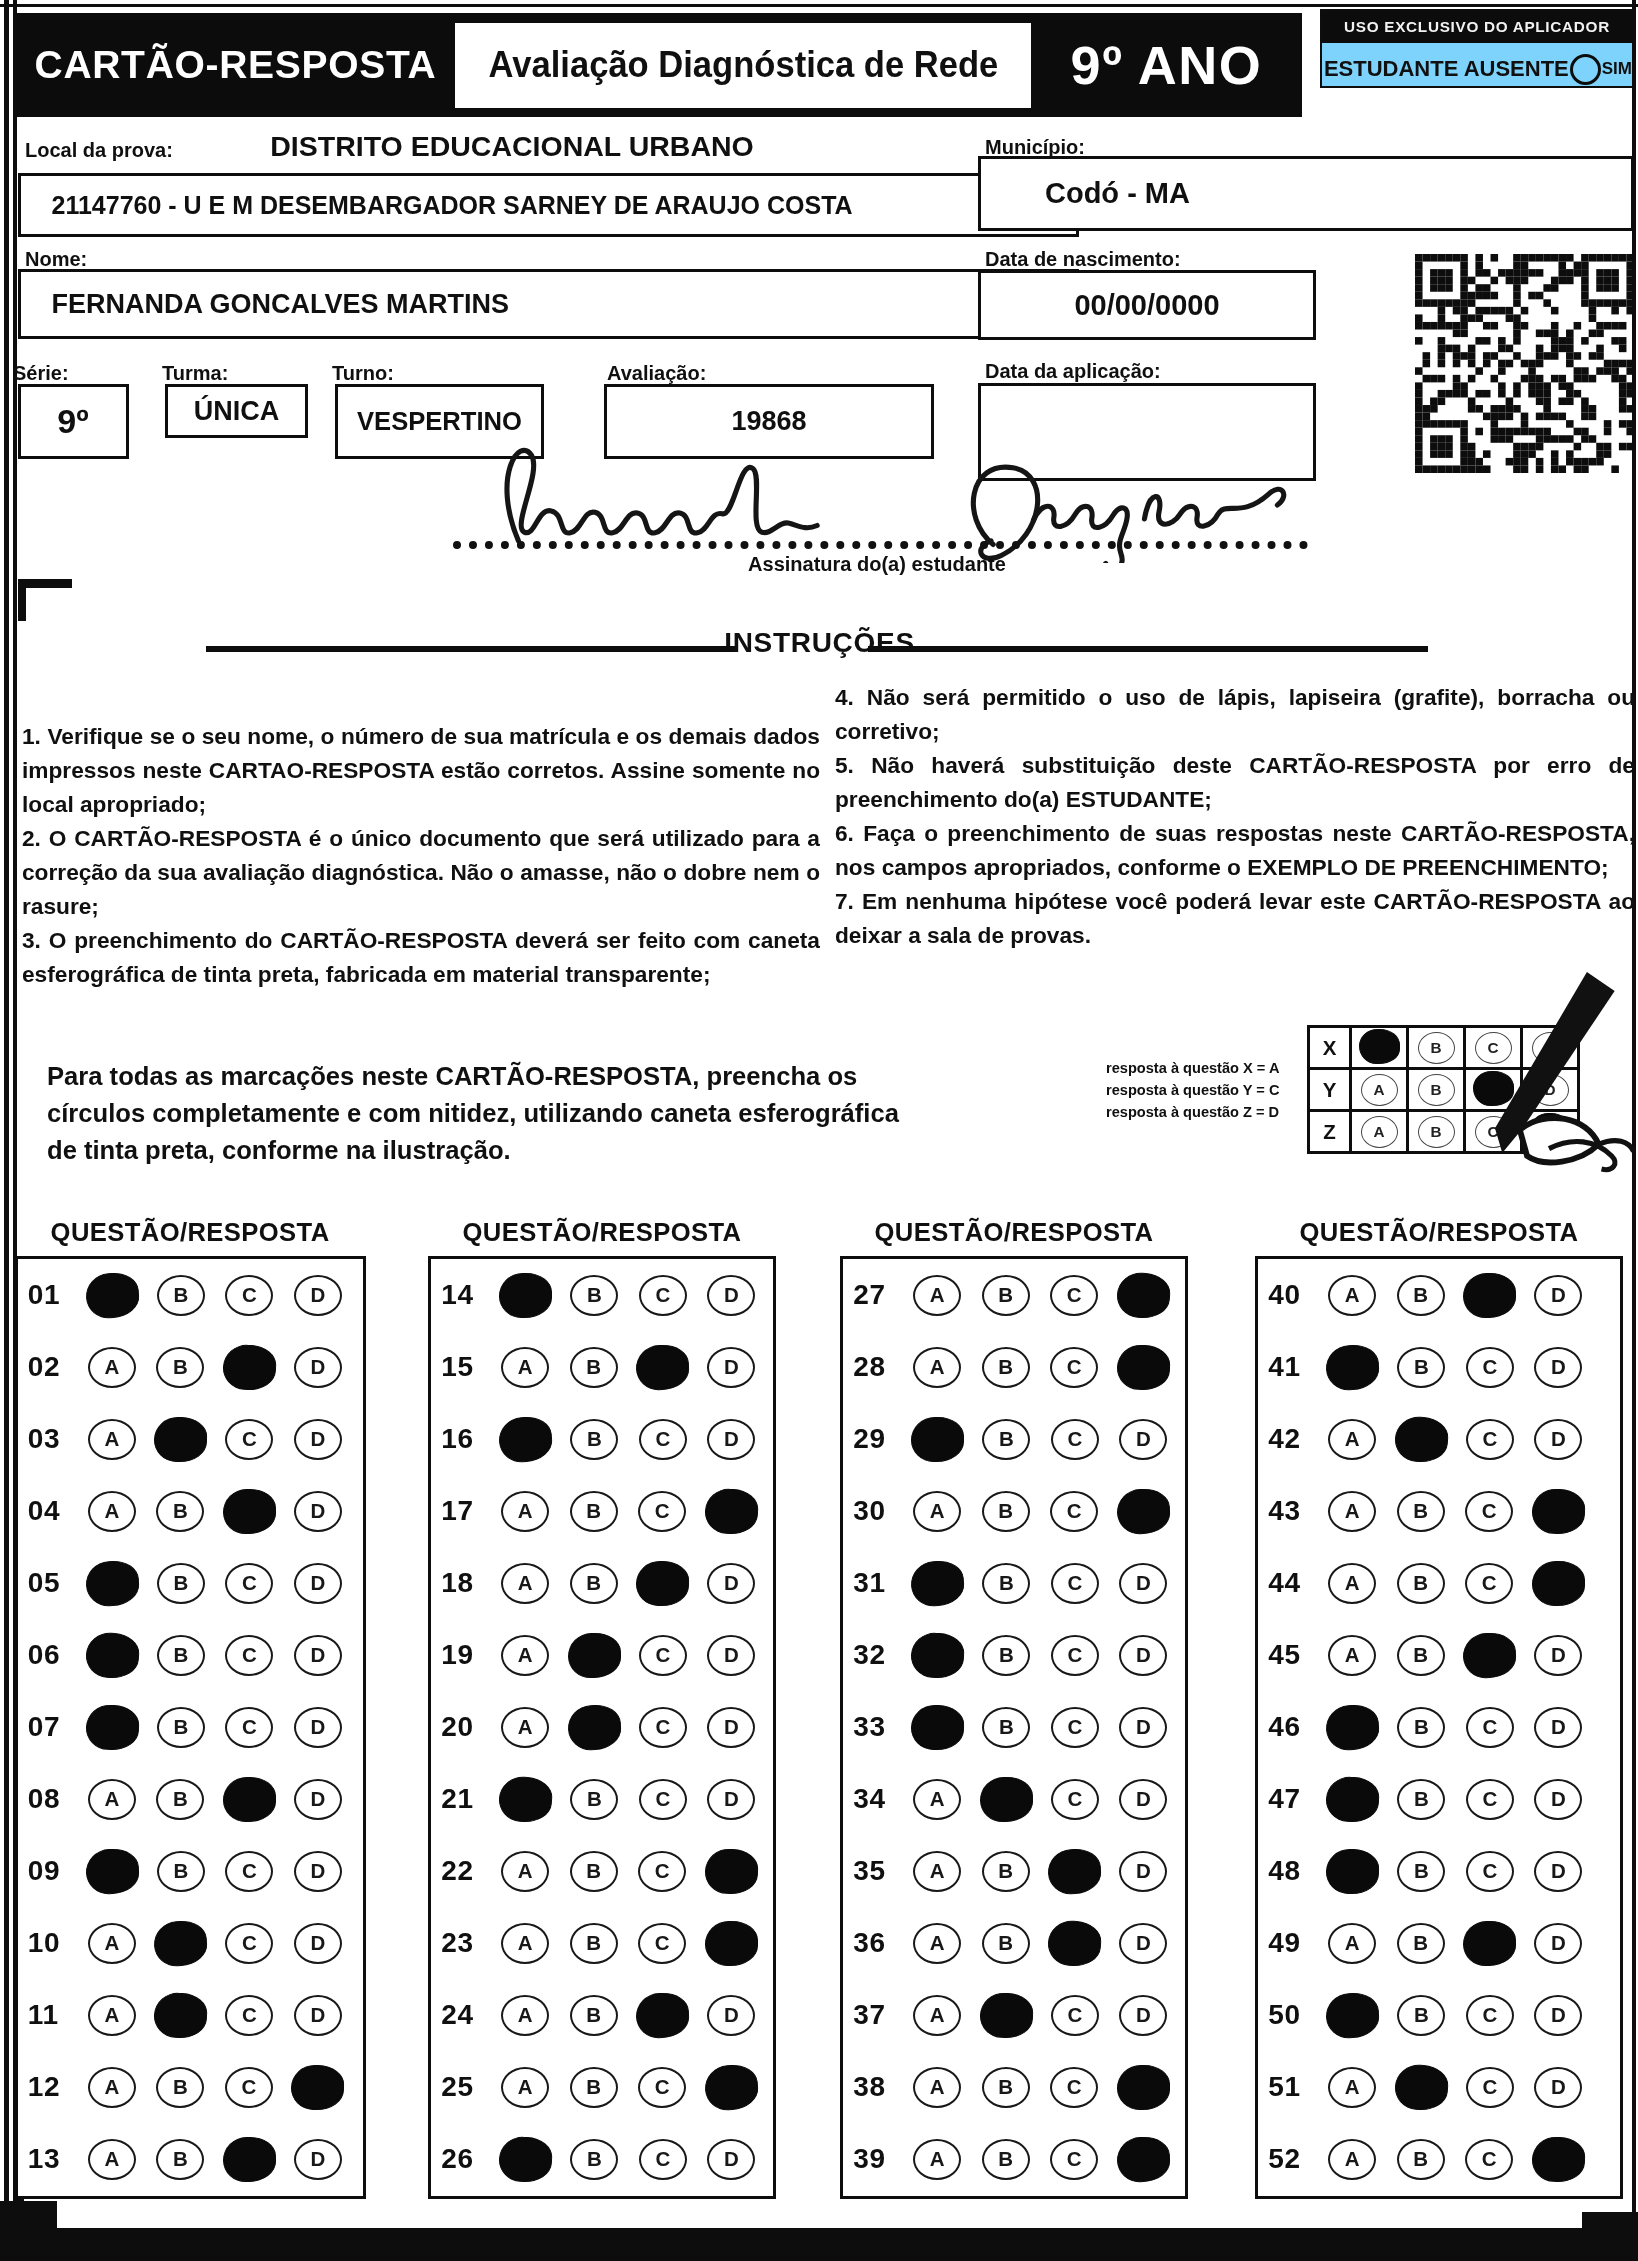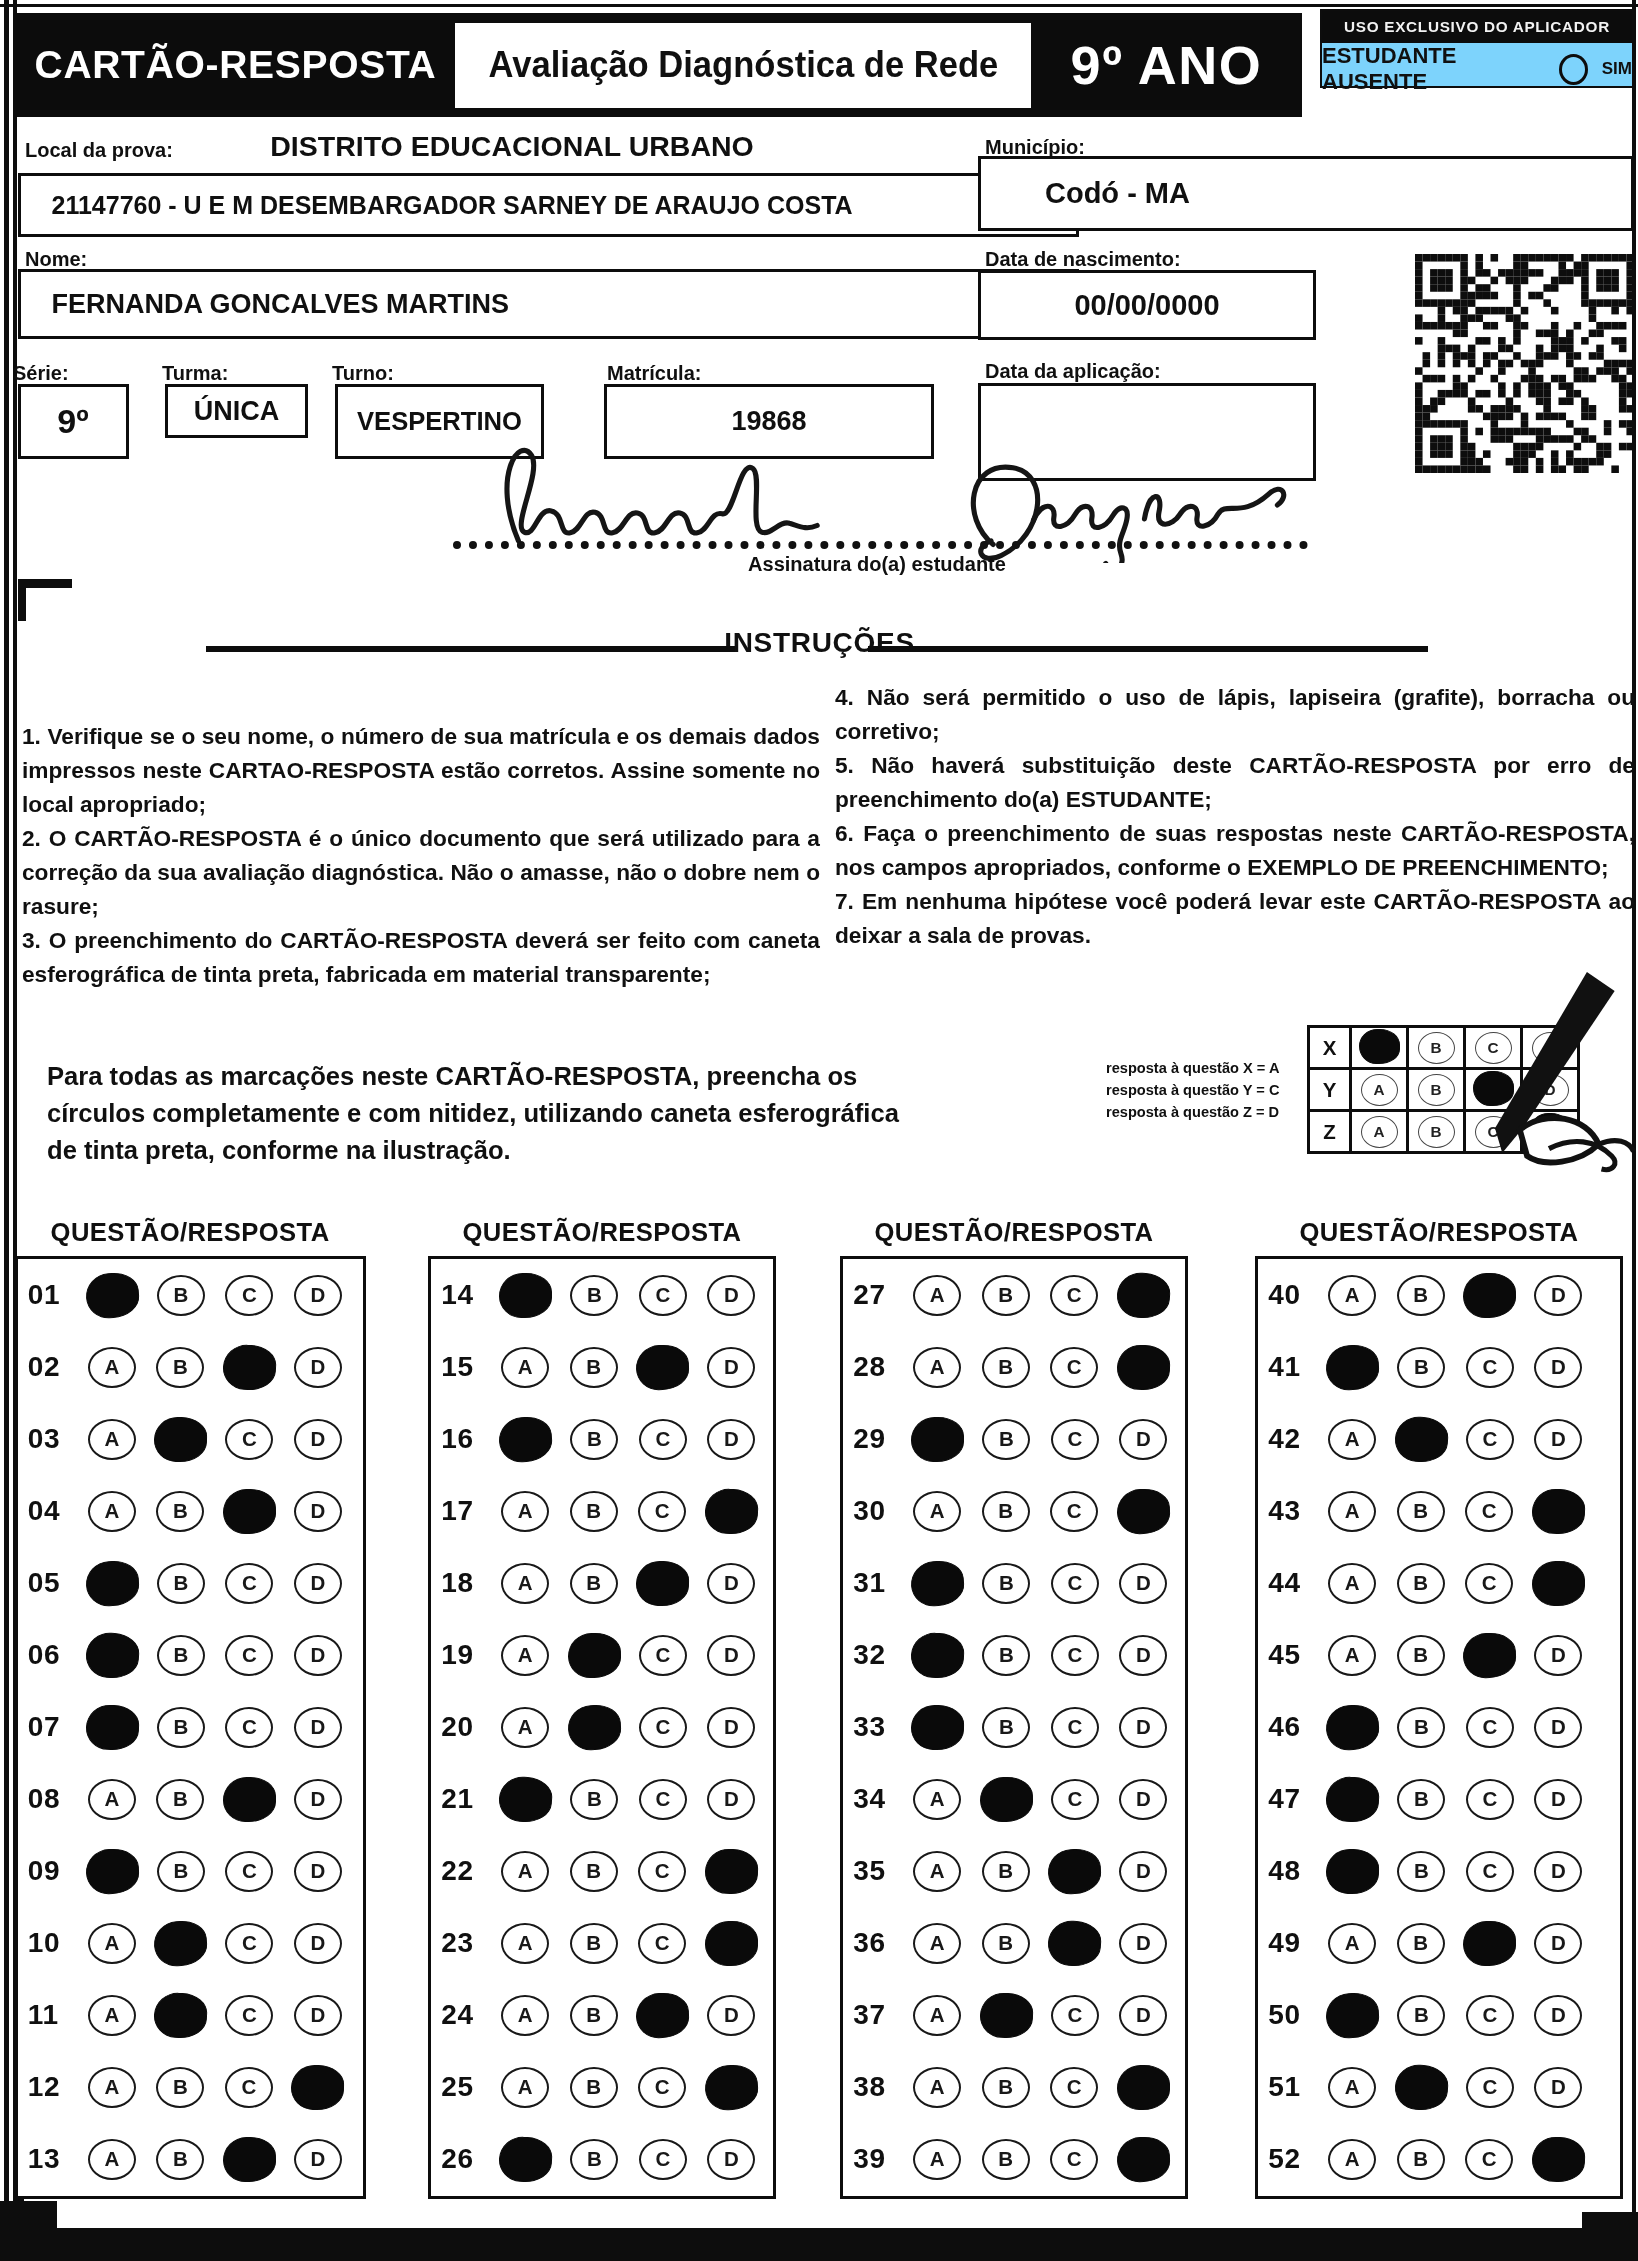--- a/index.html
+++ b/index.html
@@ -25,21 +25,21 @@
 
   
   .header-bar { left:16px; top:13px; width:1286px; height:104px; background:#0c0c0c; display:flex; align-items:center; }
   .header-title { flex:0 0 439px; text-align:center; color:#fff; font-size:39px; font-weight:bold; letter-spacing:0.7px; }
   .header-center { flex:0 0 576px; height:85px; background:#fff; display:flex; align-items:center; justify-content:center; }
   .header-subtitle { font-size:36px; font-weight:bold; transform:scaleX(.96); white-space:nowrap; }
   .header-grade { flex:1; text-align:center; color:#fff; font-size:54px; font-weight:bold; letter-spacing:1.5px; }
 
   .aplicador { left:1320px; top:8.8px; width:314px; height:79px; border:2.9px solid #0d0d0d; background:#7dd3fc; }
   .aplicador-head { height:32px; background:#0c0c0c; color:#f2f2f2; font-size:15.3px; font-weight:bold; letter-spacing:0.7px; text-align:center; line-height:32px; }
-  .aplicador-body { height:53px; display:flex; align-items:center; justify-content:center; gap:14px; }
+  .aplicador-body { height:53px; display:flex; align-items:center; justify-content:flex-end; gap:1px; }
   .absent-label { font-size:22px; font-weight:bold; }
   .absent-circle { width:31px; height:31px; border:3.7px solid #0d0d0d; border-radius:50%; }
   .absent-sim { font-size:17px; font-weight:bold; }
 
   
   .lbl { position:absolute; font-weight:bold; font-size:20px; }
   .fbox { position:absolute; border:3.7px solid #0d0d0d; background:#fff; font-weight:bold; display:flex; align-items:center; }
   .local-value { position:absolute; left:183px; top:130px; width:658px; text-align:center; font-size:28.5px; font-weight:bold; }
   .school-box { left:17.5px; top:173px; width:1061px; height:64px; font-size:25px; padding-left:31px; }
   .municipio-box { left:978px; top:156px; width:656px; height:75px; font-size:29px; padding-left:64px; }
@@ -138,21 +138,21 @@
 
   <div class="lbl" style="left:13px; top:362px;">Série:</div>
   <div class="fbox serie-box">9º</div>
 
   <div class="lbl" style="left:162px; top:362px;">Turma:</div>
   <div class="fbox turma-box">ÚNICA</div>
 
   <div class="lbl" style="left:332px; top:362px;">Turno:</div>
   <div class="fbox turno-box">VESPERTINO</div>
 
-  <div class="lbl" style="left:607px; top:362px;">Matrícula:</div>
+  <div class="lbl" style="left:607px; top:362px;">Avaliação:</div>
   <div class="fbox matric-box">19868</div>
 
   <div class="lbl" style="left:985px; top:360px;">Data da aplicação:</div>
   <div class="fbox aplic-box"></div>
 
   <svg class="abs qr" id="qr-svg" viewBox="0 0 290 290">
       <rect x="0" y="0" width="10" height="10" fill="#0d0d0d"></rect>
       <rect x="10" y="0" width="10" height="10" fill="#0d0d0d"></rect>
       <rect x="20" y="0" width="10" height="10" fill="#0d0d0d"></rect>
       <rect x="30" y="0" width="10" height="10" fill="#0d0d0d"></rect>

